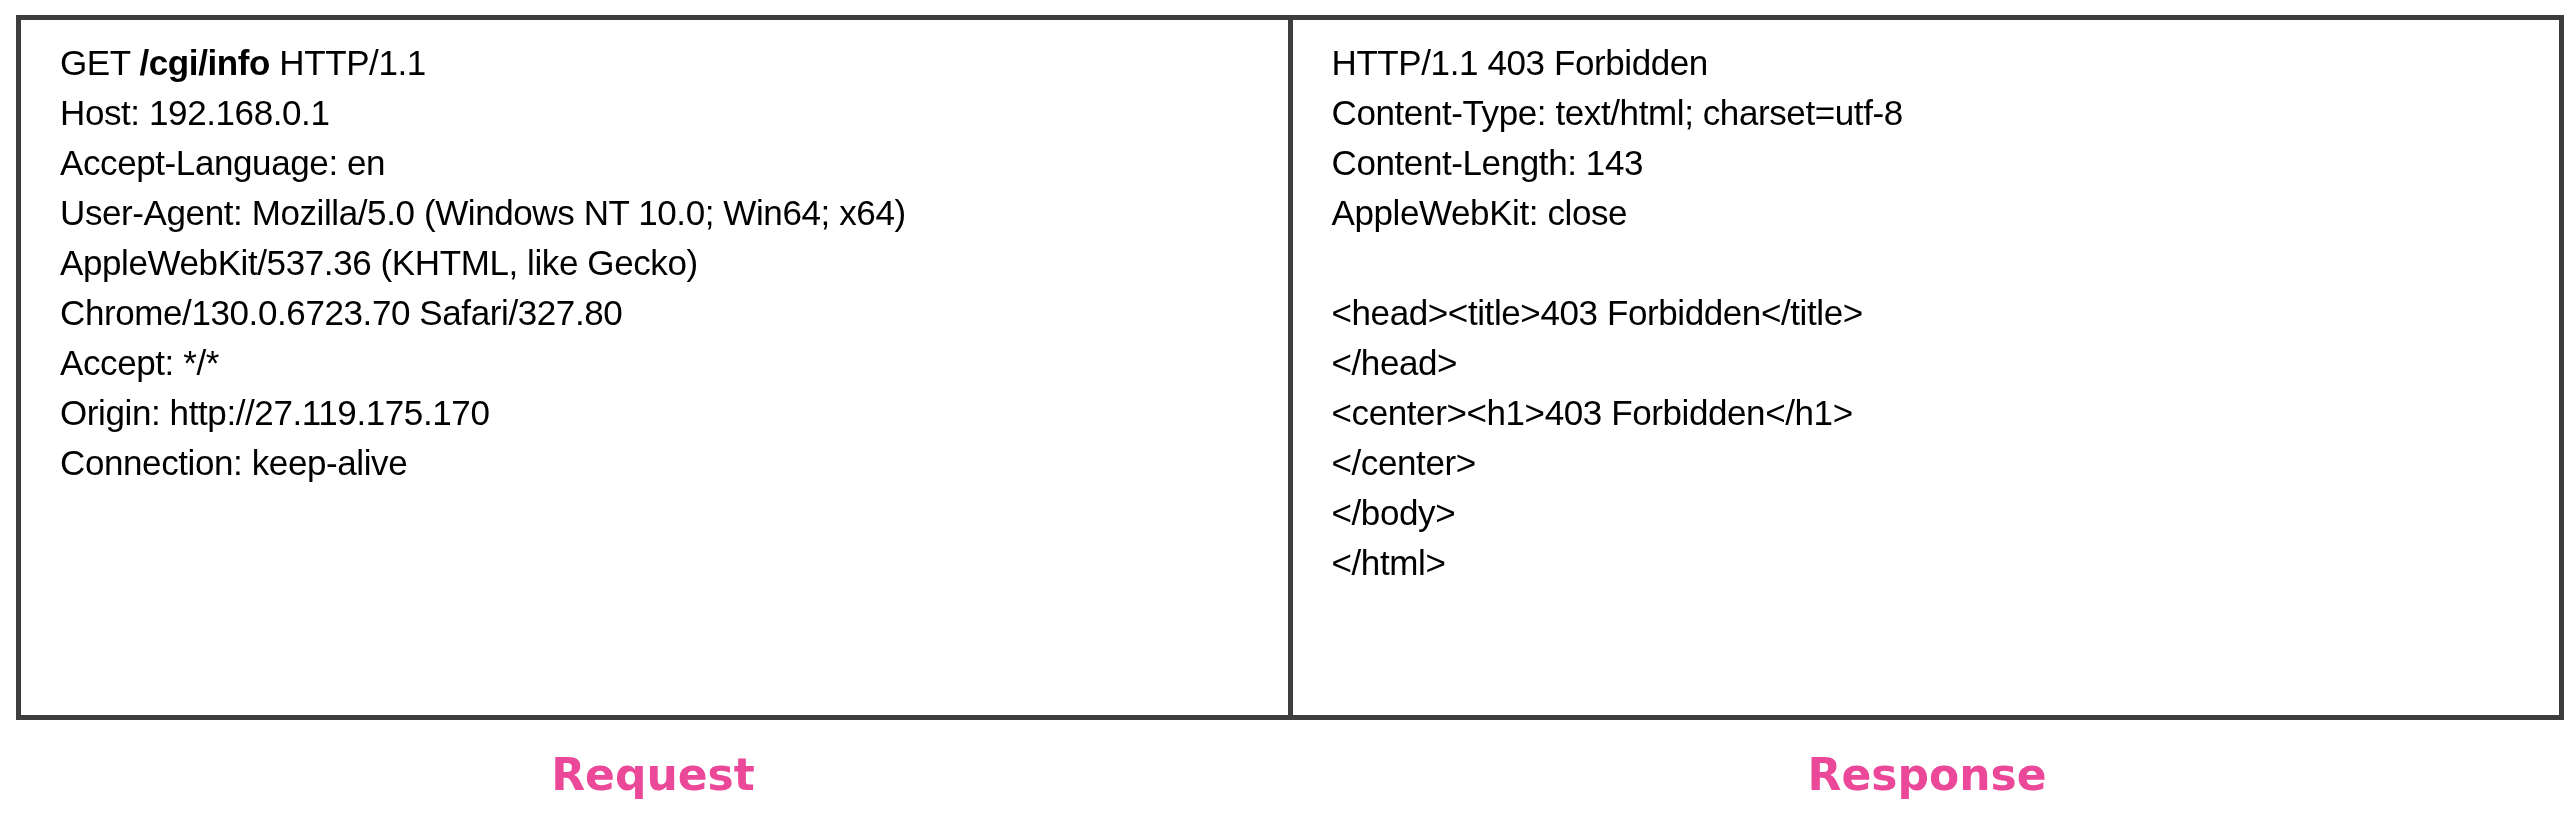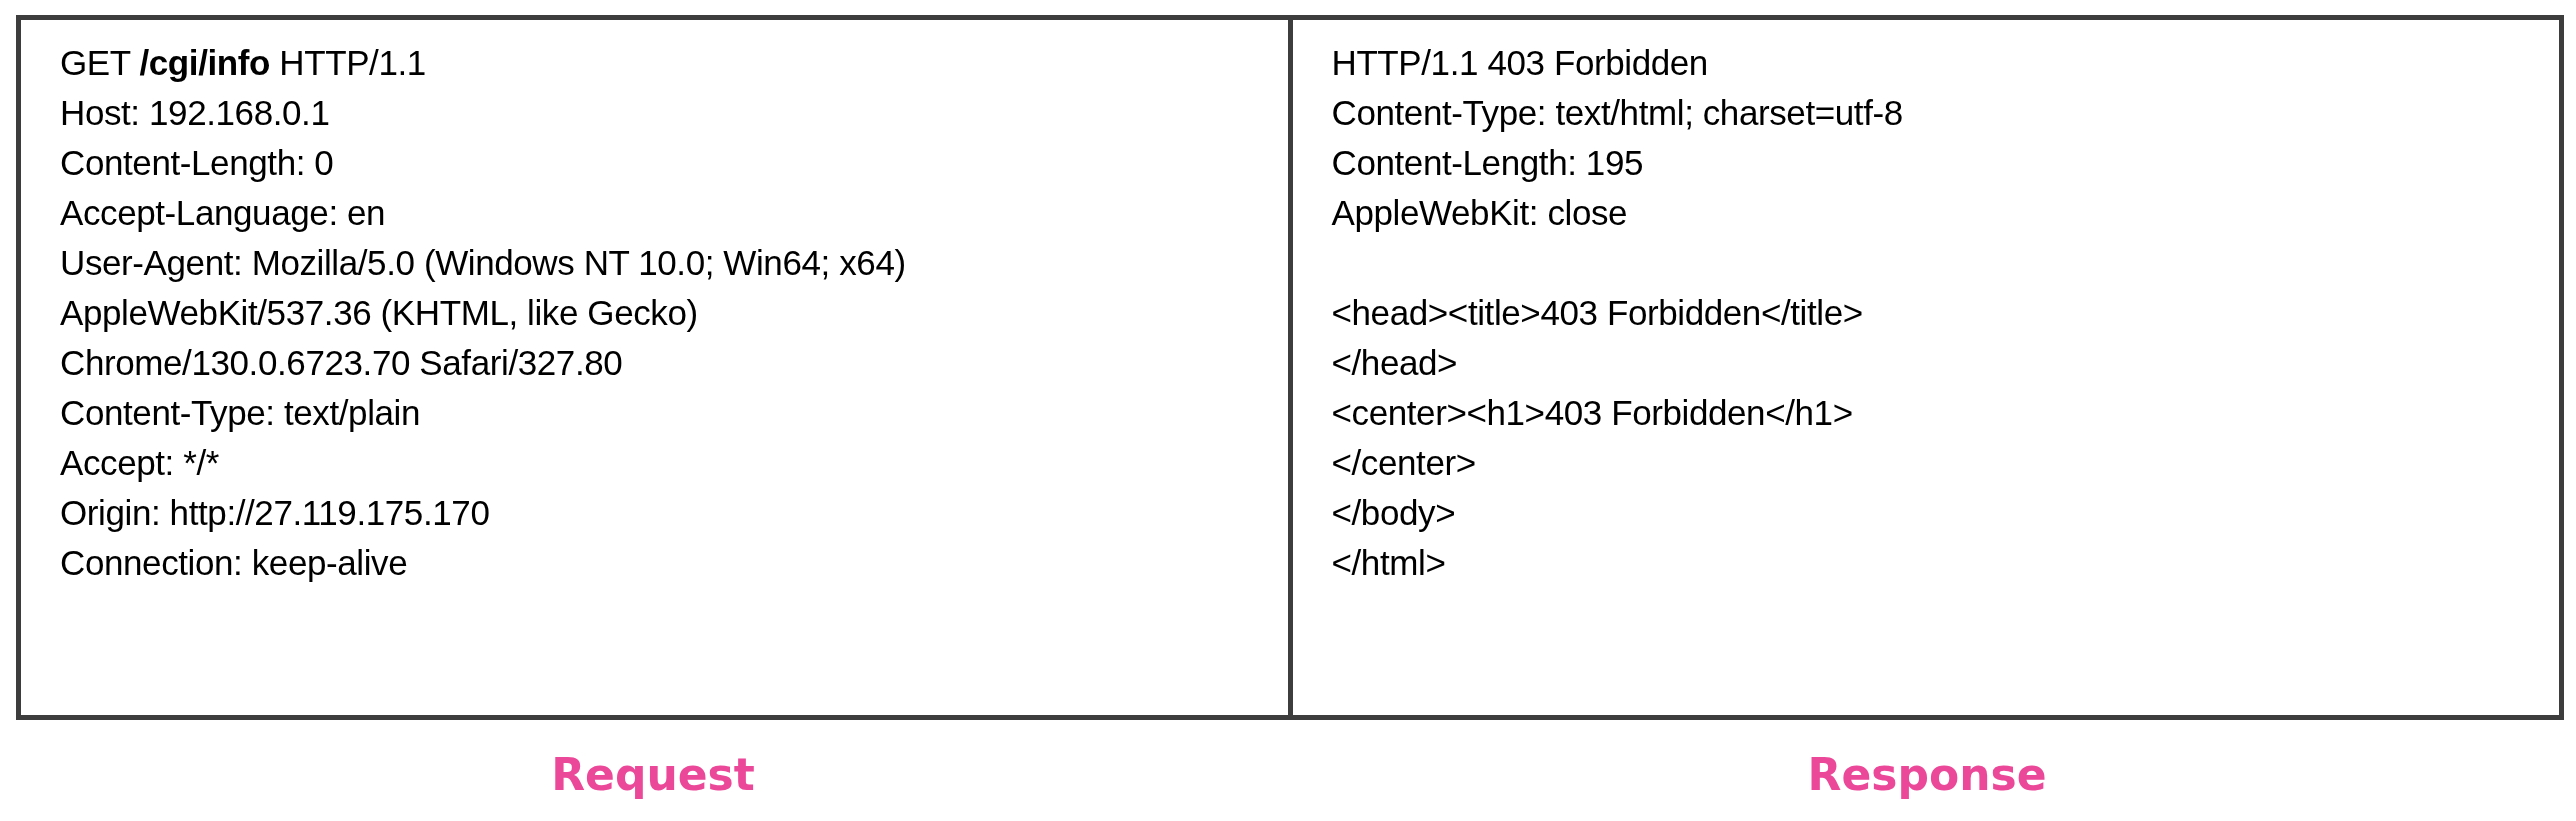--- a/index.html
+++ b/index.html
@@ -68,35 +68,33 @@
 </head>
 <body>
 
 <div class="figure">
 
   <div class="panels-box">
 
     <div class="cell cell-request">
       <div class="code-line"><span>GET </span><span class="bold">/cgi/info</span><span> HTTP/1.1</span></div>
       <div class="code-line">Host: 192.168.0.1</div>
-      <div class="code-line">Content-Length: 0</div>
       <div class="code-line">Accept-Language: en</div>
       <div class="code-line">User-Agent: Mozilla/5.0 (Windows NT 10.0; Win64; x64)</div>
       <div class="code-line">AppleWebKit/537.36 (KHTML, like Gecko)</div>
       <div class="code-line">Chrome/130.0.6723.70 Safari/327.80</div>
-      <div class="code-line">Content-Type: text/plain</div>
       <div class="code-line">Accept: */*</div>
       <div class="code-line">Origin: http://27.119.175.170</div>
       <div class="code-line">Connection: keep-alive</div>
     </div>
 
     <div class="cell cell-response">
       <div class="code-line">HTTP/1.1 403 Forbidden</div>
       <div class="code-line">Content-Type: text/html; charset=utf-8</div>
-      <div class="code-line">Content-Length: 195</div>
+      <div class="code-line">Content-Length: 143</div>
       <div class="code-line">AppleWebKit: close</div>
       <div class="code-line"></div>
       <div class="code-line">&lt;head&gt;&lt;title&gt;403 Forbidden&lt;/title&gt;</div>
       <div class="code-line">&lt;/head&gt;</div>
       <div class="code-line">&lt;center&gt;&lt;h1&gt;403 Forbidden&lt;/h1&gt;</div>
       <div class="code-line">&lt;/center&gt;</div>
       <div class="code-line">&lt;/body&gt;</div>
       <div class="code-line">&lt;/html&gt;</div>
     </div>
 

